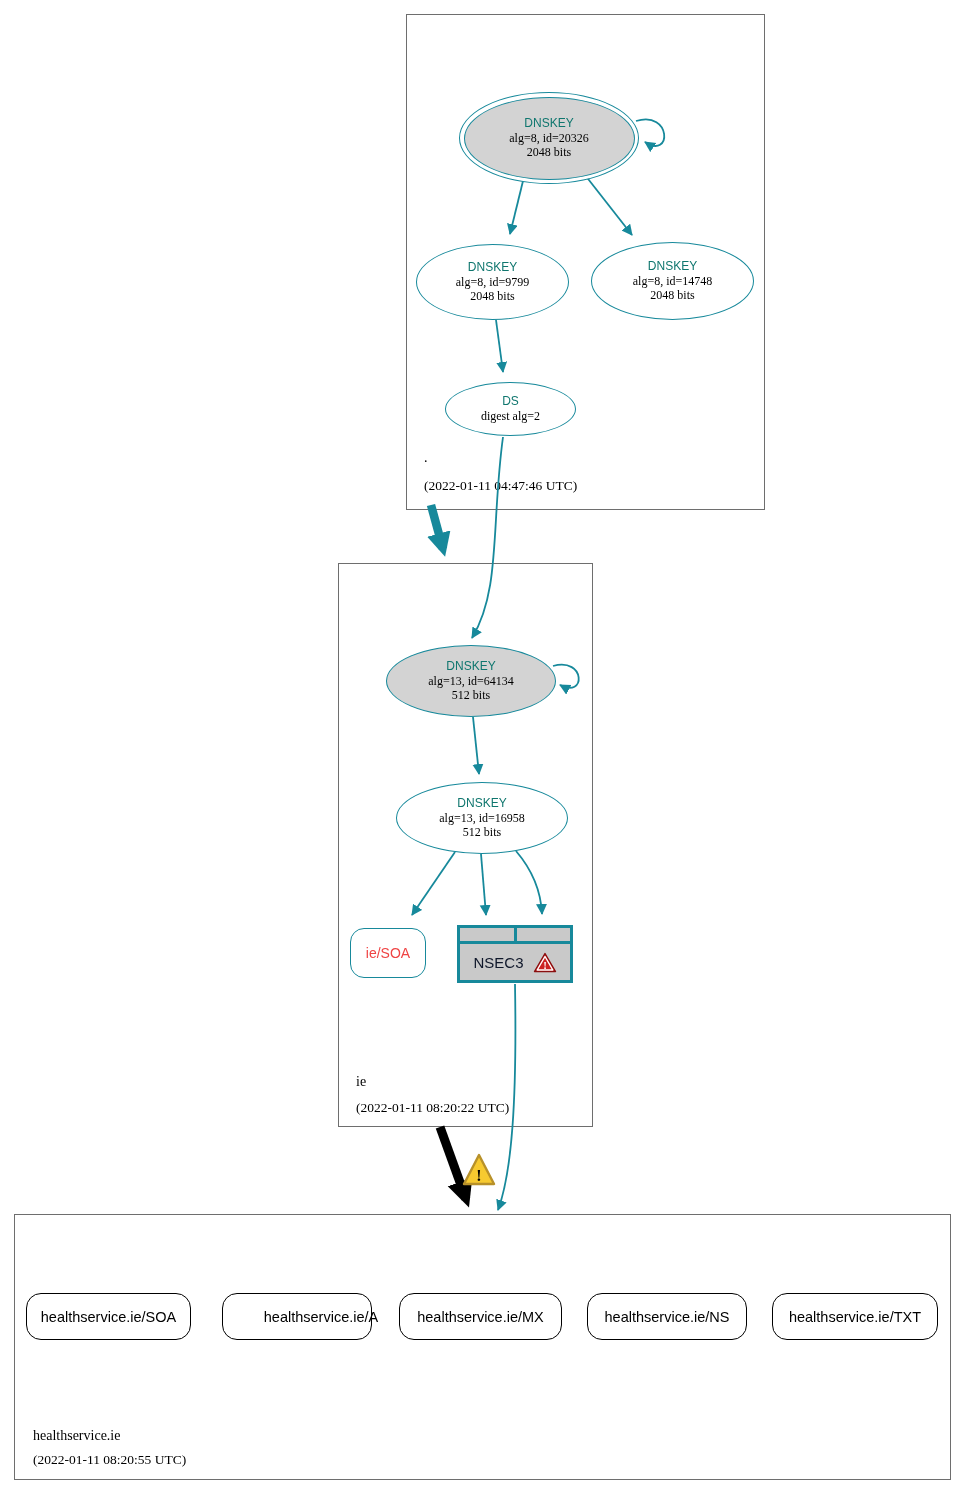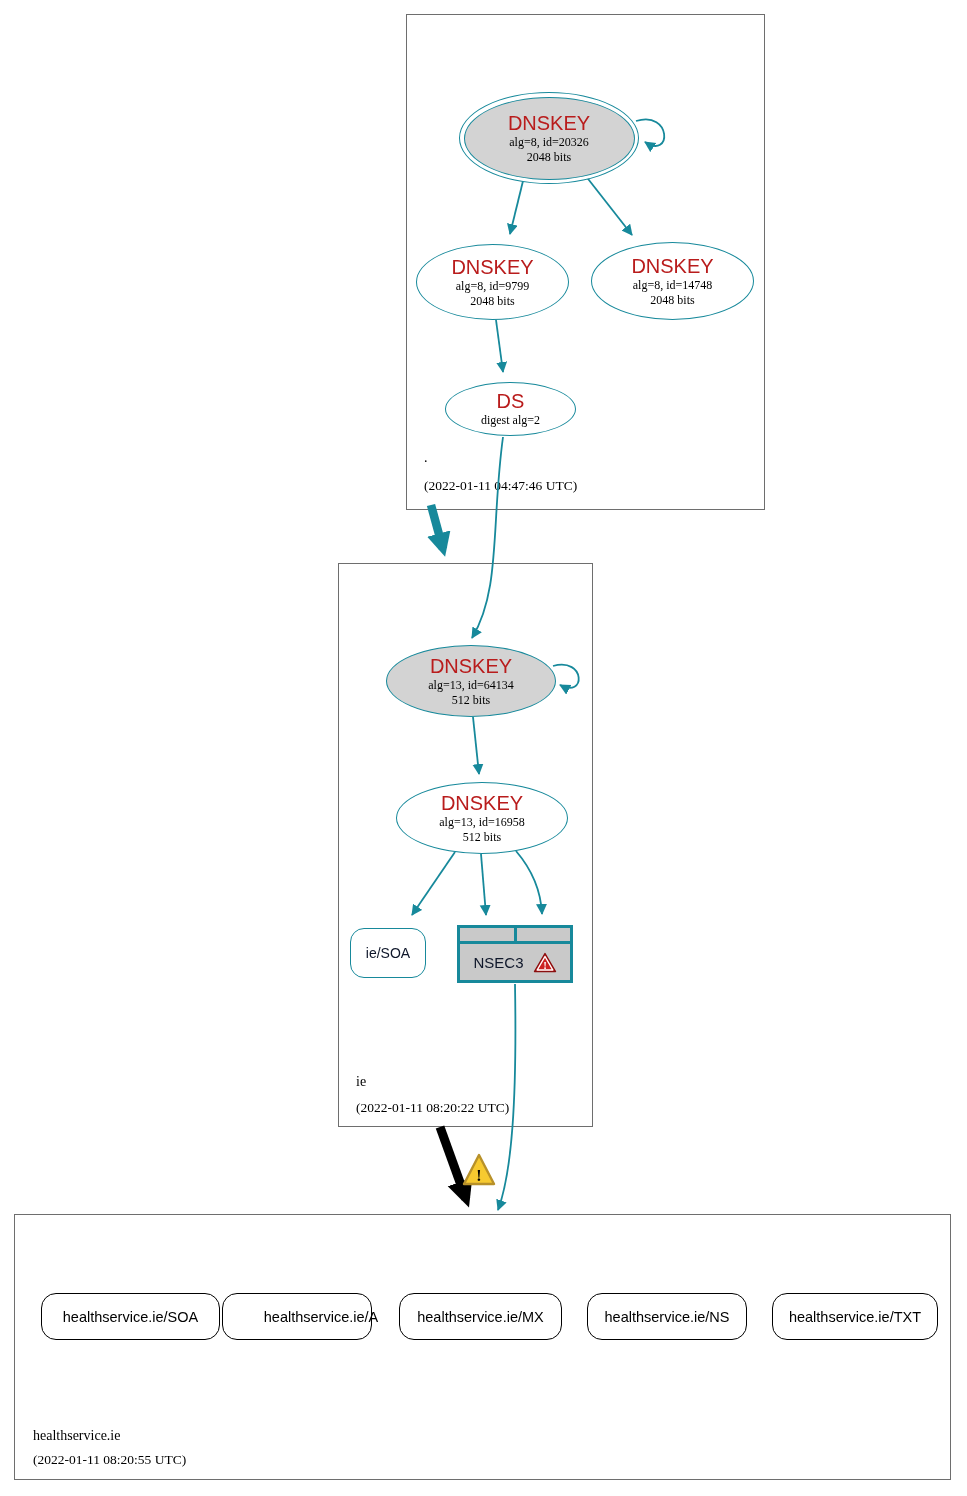--- a/index.html
+++ b/index.html
@@ -10,24 +10,24 @@
   .zone-ts{position:absolute;font-family:"Liberation Serif",serif;font-size:13.5px;color:#000;white-space:nowrap;}
   .edges{position:absolute;left:0;top:0;pointer-events:none;}
   .node{position:absolute;box-sizing:border-box;display:flex;flex-direction:column;
         align-items:center;justify-content:center;text-align:center;}
   .ellipse{border:1.8px solid #17899b;border-radius:50%;background:#fff;}
   .gray{background:#d3d3d3;}
   .dblouter{border:1.9px solid #17899b;border-radius:50%;background:#fff;padding:0;}
   .dblinner{width:calc(100% - 7px);height:calc(100% - 7px);margin:3.5px auto;border:1.9px solid #17899b;
             border-radius:50%;background:#d3d3d3;display:flex;flex-direction:column;
             align-items:center;justify-content:center;box-sizing:border-box;}
-  .ntitle{font-size:20px;line-height:1.15;color:#b91c1c;}
+  .ntitle{font-size:12px;line-height:1.15;color:#0f766e;}
   .ndetail{font-family:"Liberation Serif",serif;font-size:12px;line-height:1.2;color:#000;}
   .rrset{border:1.7px solid #17899b;border-radius:14px;background:#fff;
-         font-size:14px;color:#0f172a;}
+         font-size:14px;color:#ef4444;}
   .rrset-black{border:1.7px solid #000;border-radius:15px;background:#fff;font-size:14.5px;color:#000;}
   .nsec3{position:absolute;background:#17899b;padding:3px;display:flex;flex-direction:column;gap:3px;box-sizing:border-box;}
   .nsec3-row{display:flex;gap:3px;height:13px;flex:0 0 auto;}
   .nsec3-cell{flex:1;background:#c9c9c9;}
   .nsec3-body{flex:1;background:#c9c9c9;display:flex;align-items:center;justify-content:center;
               gap:9px;font-size:15px;color:#0f172a;}
   .icon{display:block;}
 </style>
 </head>
 <body>
@@ -144,21 +144,21 @@
     <div class="nsec3-body">
       <span>NSEC3</span>
       <svg class="icon" width="24" height="21" viewBox="0 0 24 21">
         <path d="M12,1.5 L22.5,19.5 L1.5,19.5 z" fill="#cc2222" stroke="#8a0f0f" stroke-width="1.4" stroke-linejoin="round"></path>
         <path d="M12,4.5 L19.8,18 L4.2,18 z" fill="none" stroke="#ffffff" stroke-width="1.4" stroke-linejoin="round"></path>
         <text x="12" y="17" text-anchor="middle" font-size="11" font-weight="bold" font-family="Liberation Serif, serif" fill="#ffffff">!</text>
       </svg>
     </div>
   </div>
 
-  <div class="node rrset-black" style="left:26px;top:1293px;width:179px;height:47px;margin-left:15px;">
+  <div class="node rrset-black" style="left:26px;top:1293px;width:165px;height:47px;">
     <span>healthservice.ie/SOA</span>
   </div>
   <div class="node rrset-black" style="left:222px;top:1293px;width:150px;height:47px;padding-left:48px;">
     <span>healthservice.ie/A</span>
   </div>
   <div class="node rrset-black" style="left:399px;top:1293px;width:163px;height:47px;">
     <span>healthservice.ie/MX</span>
   </div>
   <div class="node rrset-black" style="left:772px;top:1293px;width:166px;height:47px;">
     <span>healthservice.ie/TXT</span>

